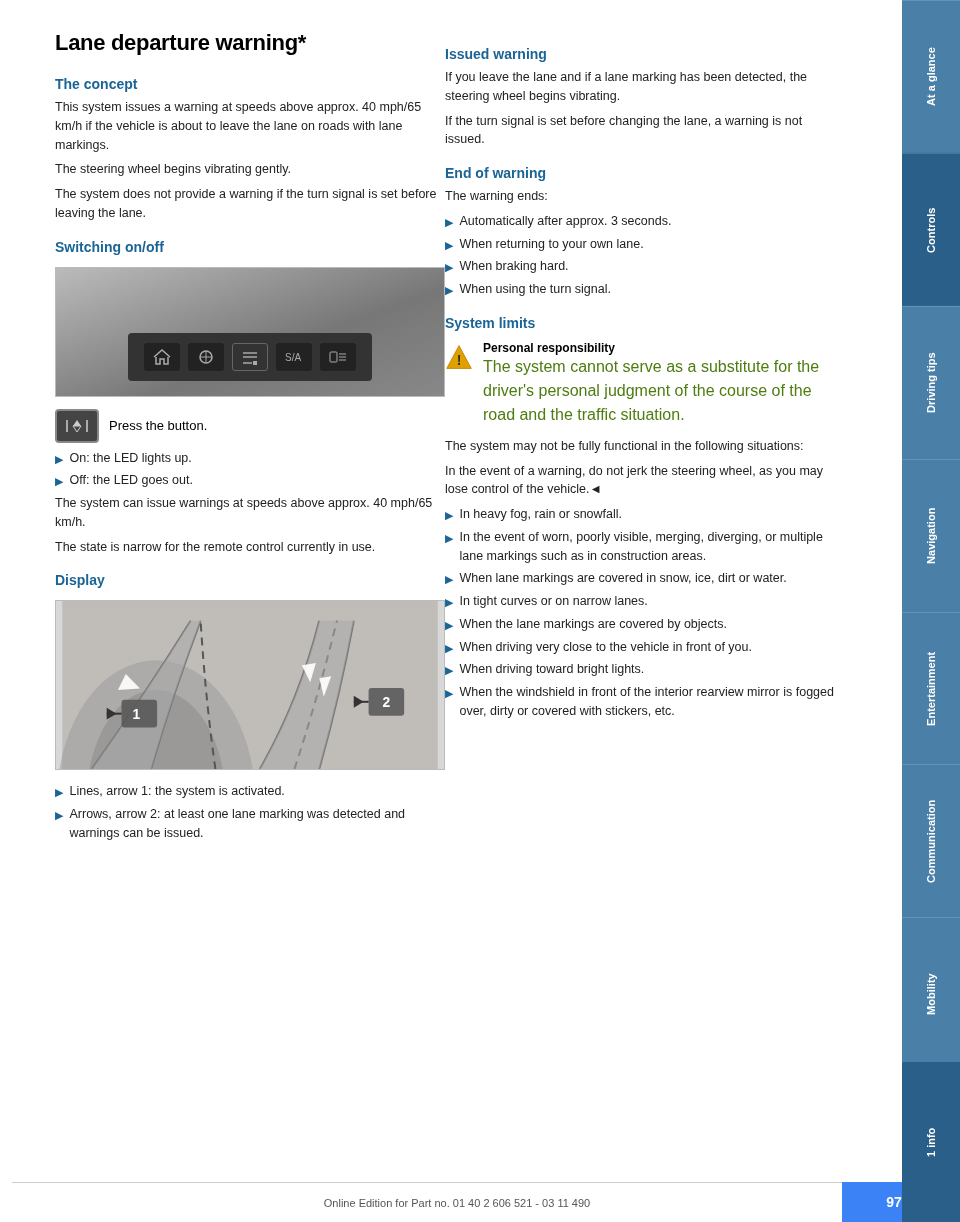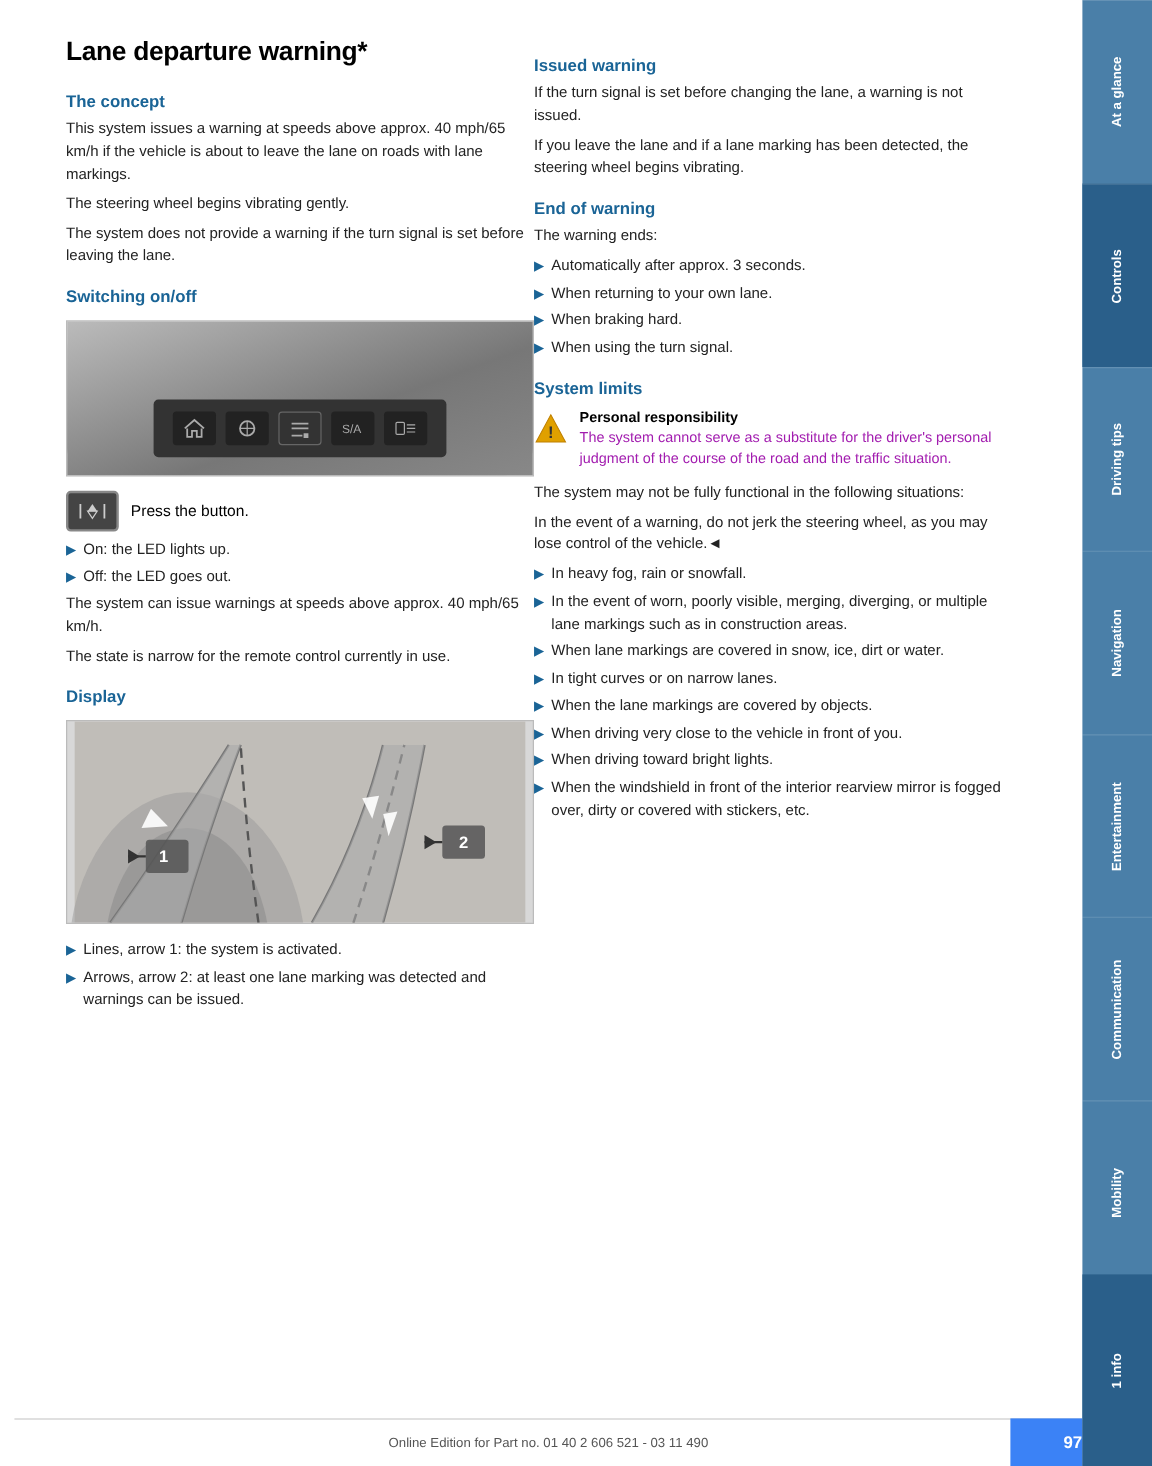--- a/index.html
+++ b/index.html
@@ -139,23 +139,23 @@
     }
 
     .warning-triangle {
       width: 28px;
       height: 28px;
       flex-shrink: 0;
       margin-top: 2px;
     }
 
     .warning-text {
-      font-size: 12px;
+      font-size: 16px;
       line-height: 1.5;
-      color: #a21caf;
+      color: #4d7c0f;
     }
 
     .warning-title {
       font-weight: bold;
       font-size: 12px;
     }
 
     
     .sidebar {
       width: 58px;
@@ -395,22 +395,22 @@
       </div>
       <div class="bullet-item">
         <span class="bullet-arrow">▶</span>
         <span>Arrows, arrow 2: at least one lane marking was detected and warnings can be issued.</span>
       </div>
     </div>
 
     <div class="right-column">
 
       <h2 class="section-heading">Issued warning</h2>
+      <p class="body-text">If you leave the lane and if a lane marking has been detected, the steering wheel begins vibrating.</p>
       <p class="body-text">If the turn signal is set before changing the lane, a warning is not issued.</p>
-      <p class="body-text">If you leave the lane and if a lane marking has been detected, the steering wheel begins vibrating.</p>
 
       <h2 class="section-heading">End of warning</h2>
       <p class="body-text">The warning ends:</p>
 
       <div class="bullet-item">
         <span class="bullet-arrow">▶</span>
         <span>Automatically after approx. 3 seconds.</span>
       </div>
       <div class="bullet-item">
         <span class="bullet-arrow">▶</span>

